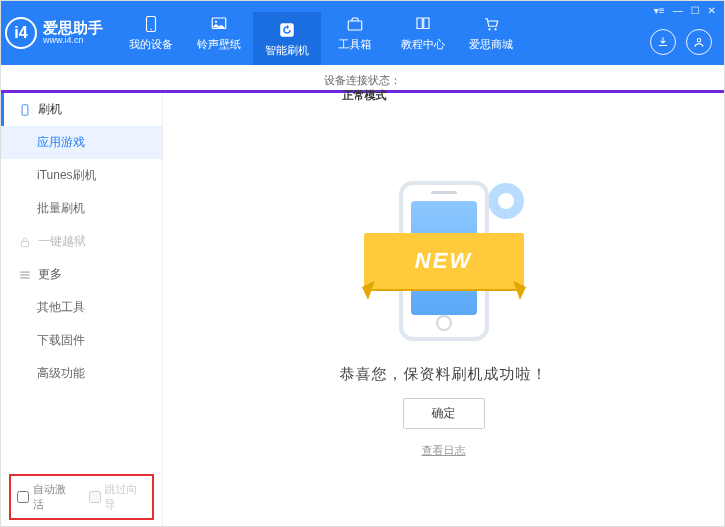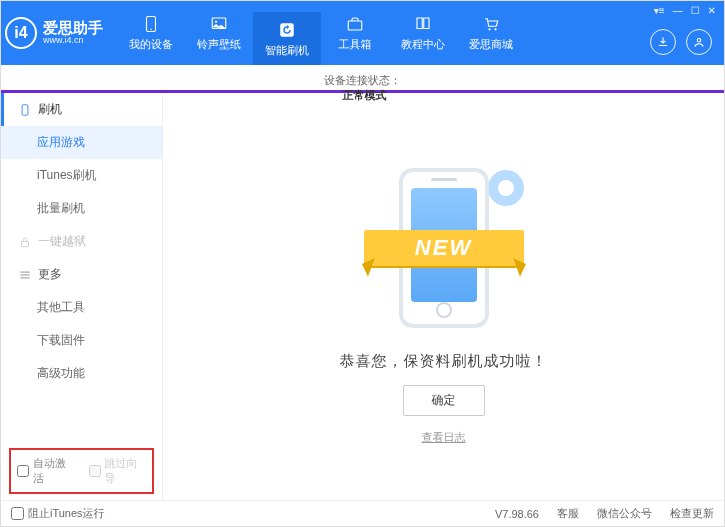--- a/index.html
+++ b/index.html
@@ -36,21 +36,21 @@
 .checkbox-row { border: 2px solid #e03030; margin: 6px 8px; padding: 6px 6px; display: flex; gap: 14px; align-items: center; font-size: 11px; color: #888; }
 .checkbox-row label { display: flex; align-items: center; gap: 4px; cursor: pointer; }
 .checkbox-row input { width: 12px; height: 12px; }
 .checkbox-row .dim { color: #ccc; }
 .main { flex: 1; display: flex; flex-direction: column; align-items: center; justify-content: center; gap: 14px; padding-top: 10px; }
 .illust { width: 220px; height: 180px; position: relative; display: flex; align-items: center; justify-content: center; }
 .phone { width: 90px; height: 160px; background: #fff; border: 4px solid #e0e6ee; border-radius: 14px; position: relative; z-index: 1; }
 .phone-screen { position: absolute; inset: 16px 8px 22px 8px; background: linear-gradient(#8fc8ff,#5aa8f7); border-radius: 4px; }
 .phone::before { content:''; position:absolute; top:6px; left:50%; transform:translateX(-50%); width:26px; height:3px; background:#d0d7e0; border-radius:2px; }
 .phone::after { content:''; position:absolute; bottom:6px; left:50%; transform:translateX(-50%); width:12px; height:12px; border:2px solid #d0d7e0; border-radius:50%; }
-.banner { position: absolute; width: 160px; height: 36px; background: #ffcb3d; z-index: 2; display: flex; align-items: center; justify-content: center; color: #fff; font-weight: 900; font-size: 22px; font-style: italic; letter-spacing: 2px; border-radius: 2px; box-shadow: 0 2px 0 #e0a800; }
+.banner { position: absolute; width: 160px; height: 56px; background: #ffcb3d; z-index: 2; display: flex; align-items: center; justify-content: center; color: #fff; font-weight: 900; font-size: 22px; font-style: italic; letter-spacing: 2px; border-radius: 2px; box-shadow: 0 2px 0 #e0a800; }
 .banner::before, .banner::after { content:''; position:absolute; width:0; height:0; border:10px solid transparent; }
 .banner::before { left:-12px; border-right-color:#e0a800; bottom:-8px; transform:rotate(20deg); }
 .banner::after { right:-12px; border-left-color:#e0a800; bottom:-8px; transform:rotate(-20deg); }
 .disc { position:absolute; top:12px; right:30px; width:36px; height:36px; background:#b8dcff; border-radius:50%; }
 .disc::after { content:''; position:absolute; inset:10px; background:#fff; border-radius:50%; }
 .success-text { font-size: 15px; color: #444; letter-spacing: 1px; }
 .ok-btn { border: 1px solid #ccc; background: #fff; padding: 6px 28px; font-size: 12px; color: #444; cursor: pointer; border-radius: 2px; }
 .log-link { font-size: 11px; color: #999; text-decoration: underline; cursor: pointer; }
 .footer { height: 26px; border-top: 1px solid #eee; display: flex; align-items: center; font-size: 11px; color: #666; padding: 0 10px; justify-content: space-between; }
 .footer-left { display: flex; align-items: center; gap: 6px; }
@@ -204,27 +204,13 @@
             <div class="phone-screen"></div>
           </div>
         <div class="banner">NEW</div>
       </div>
       <div class="success-text">恭喜您，保资料刷机成功啦！</div>
       <button class="ok-btn">确定</button>
       <a class="log-link">查看日志</a>
     </div>
   </div>
 
-  <div class="footer">
-    <div class="footer-left">
-      <label style="display:flex;align-items:center;gap:4px;">
-          <input type="checkbox" style="">
-          <span>阻止iTunes运行</span>
-        </label>
-    </div>
-    <div class="footer-right">
-      <span>V7.98.66</span>
-      <span>客服</span>
-      <span>微信公众号</span>
-      <span>检查更新</span>
-    </div>
-  </div>
 </div>
 
 </body></html>

